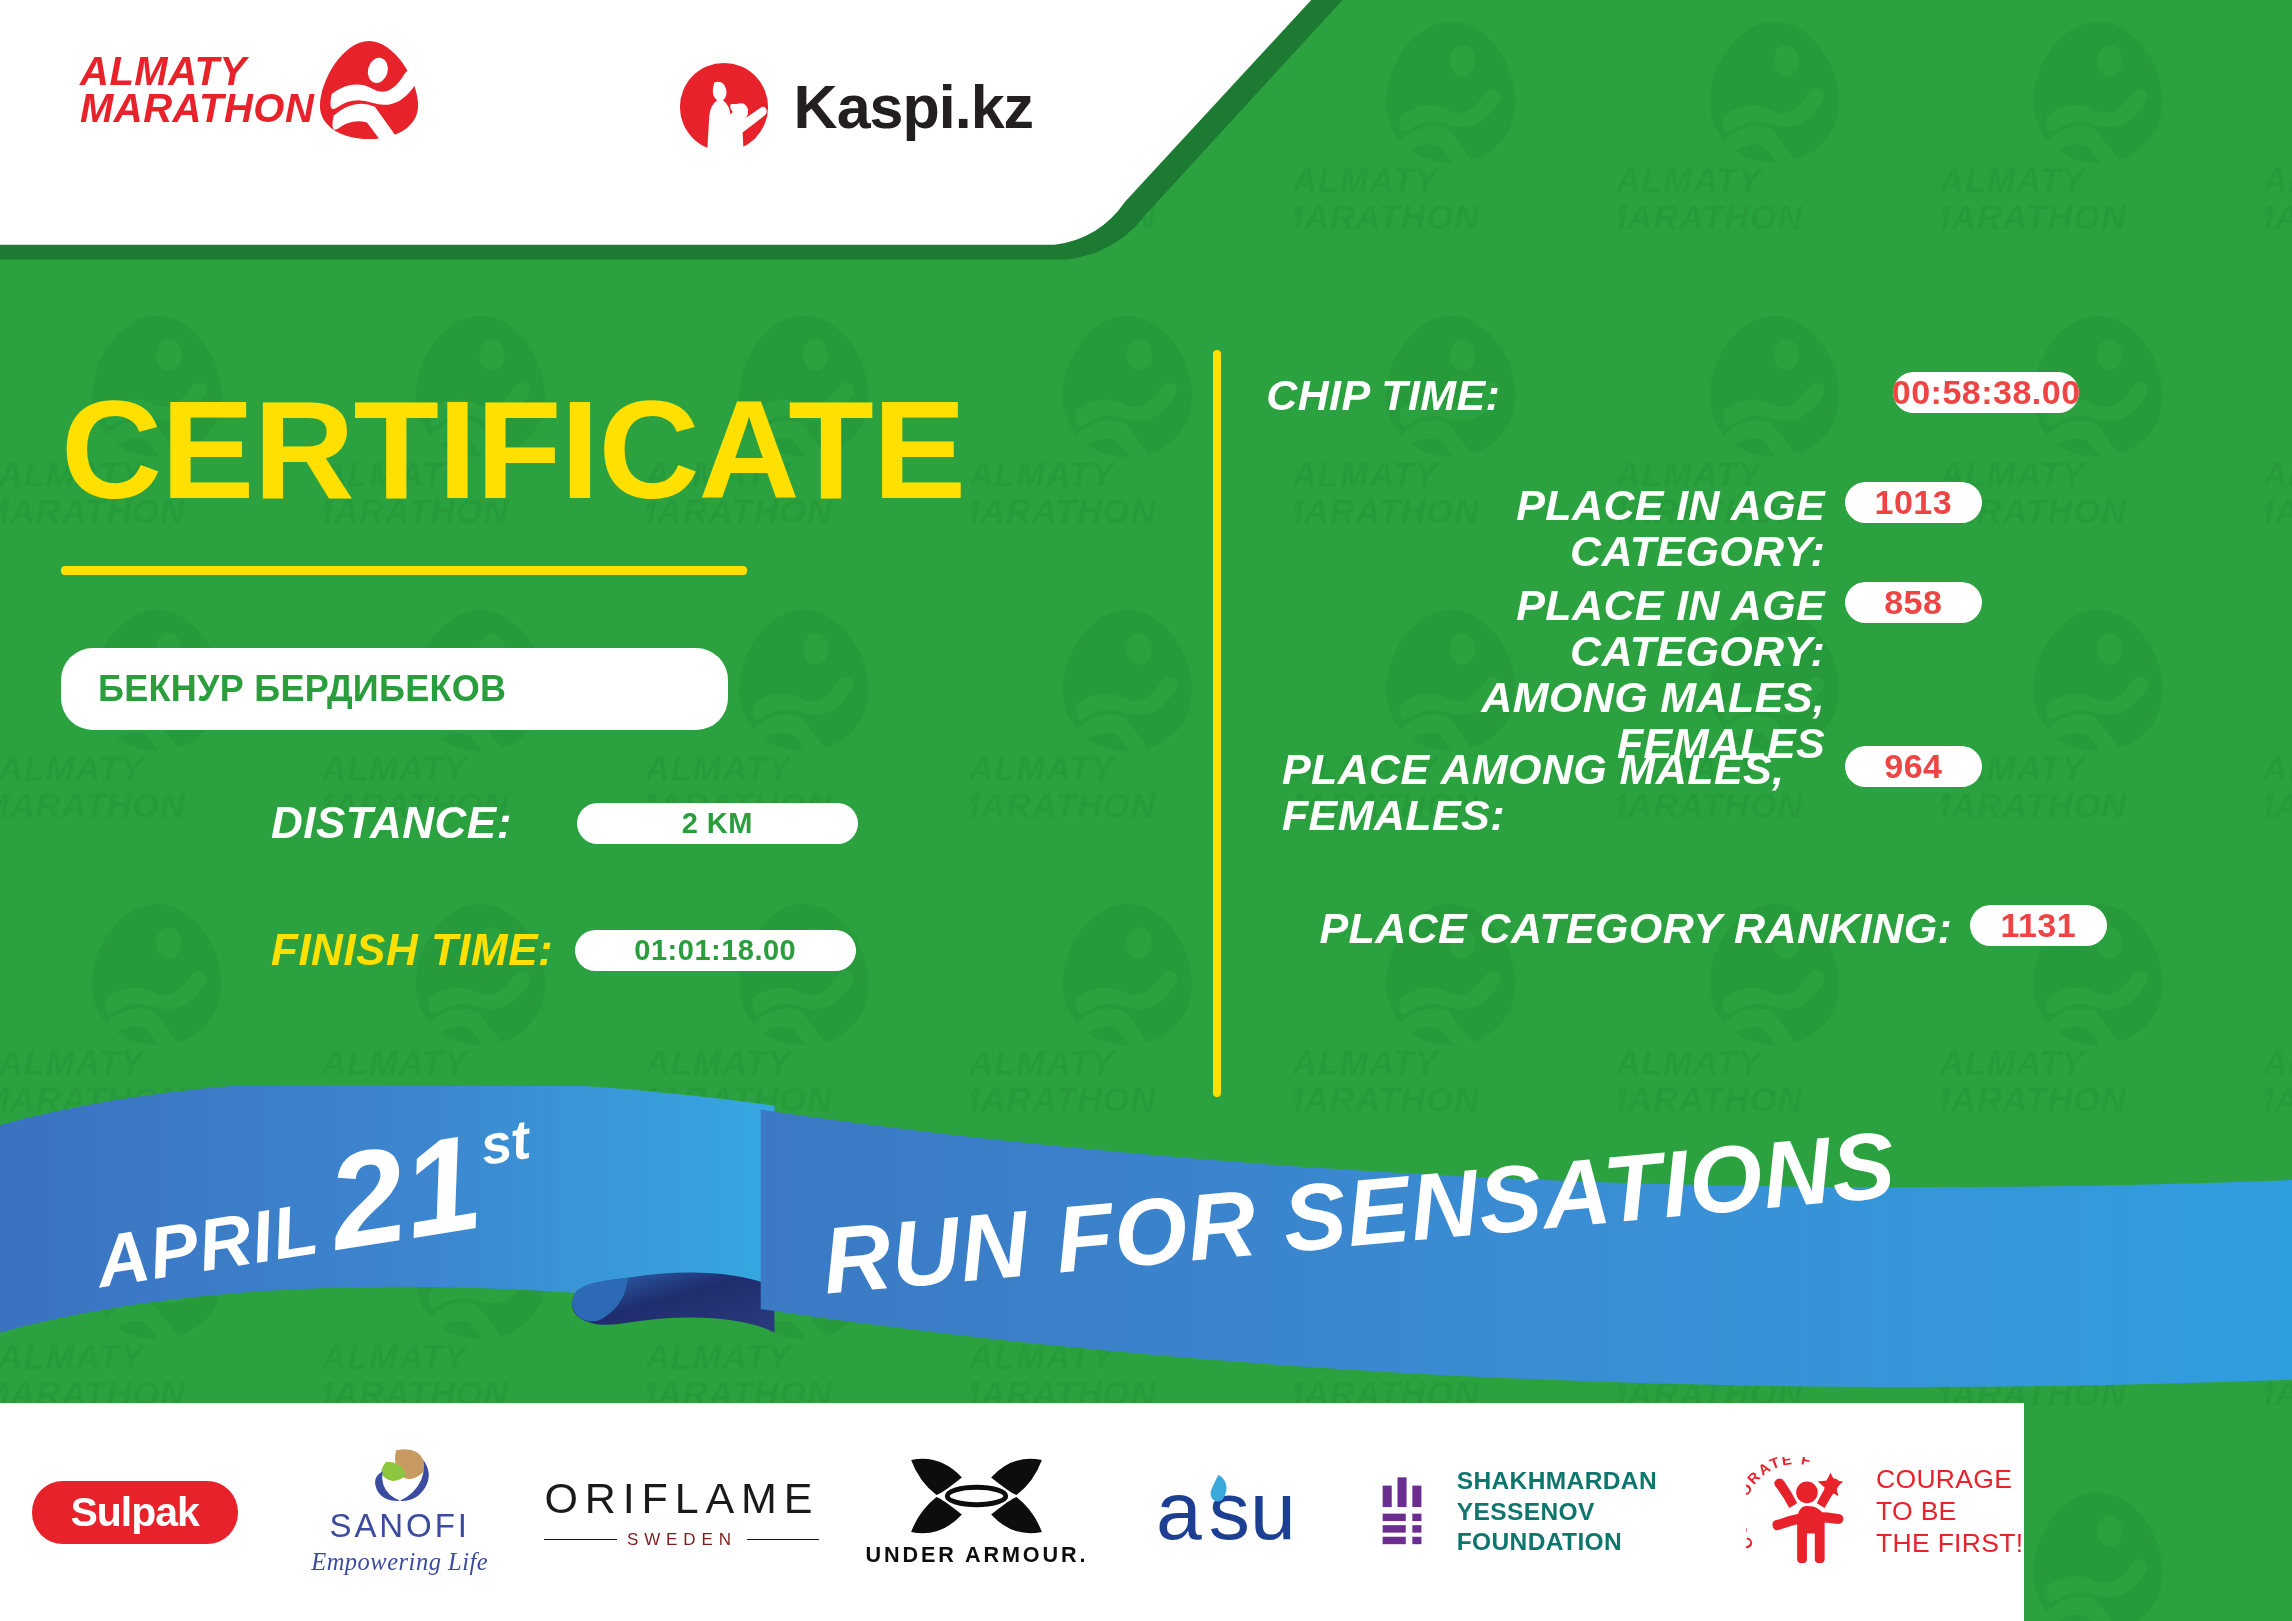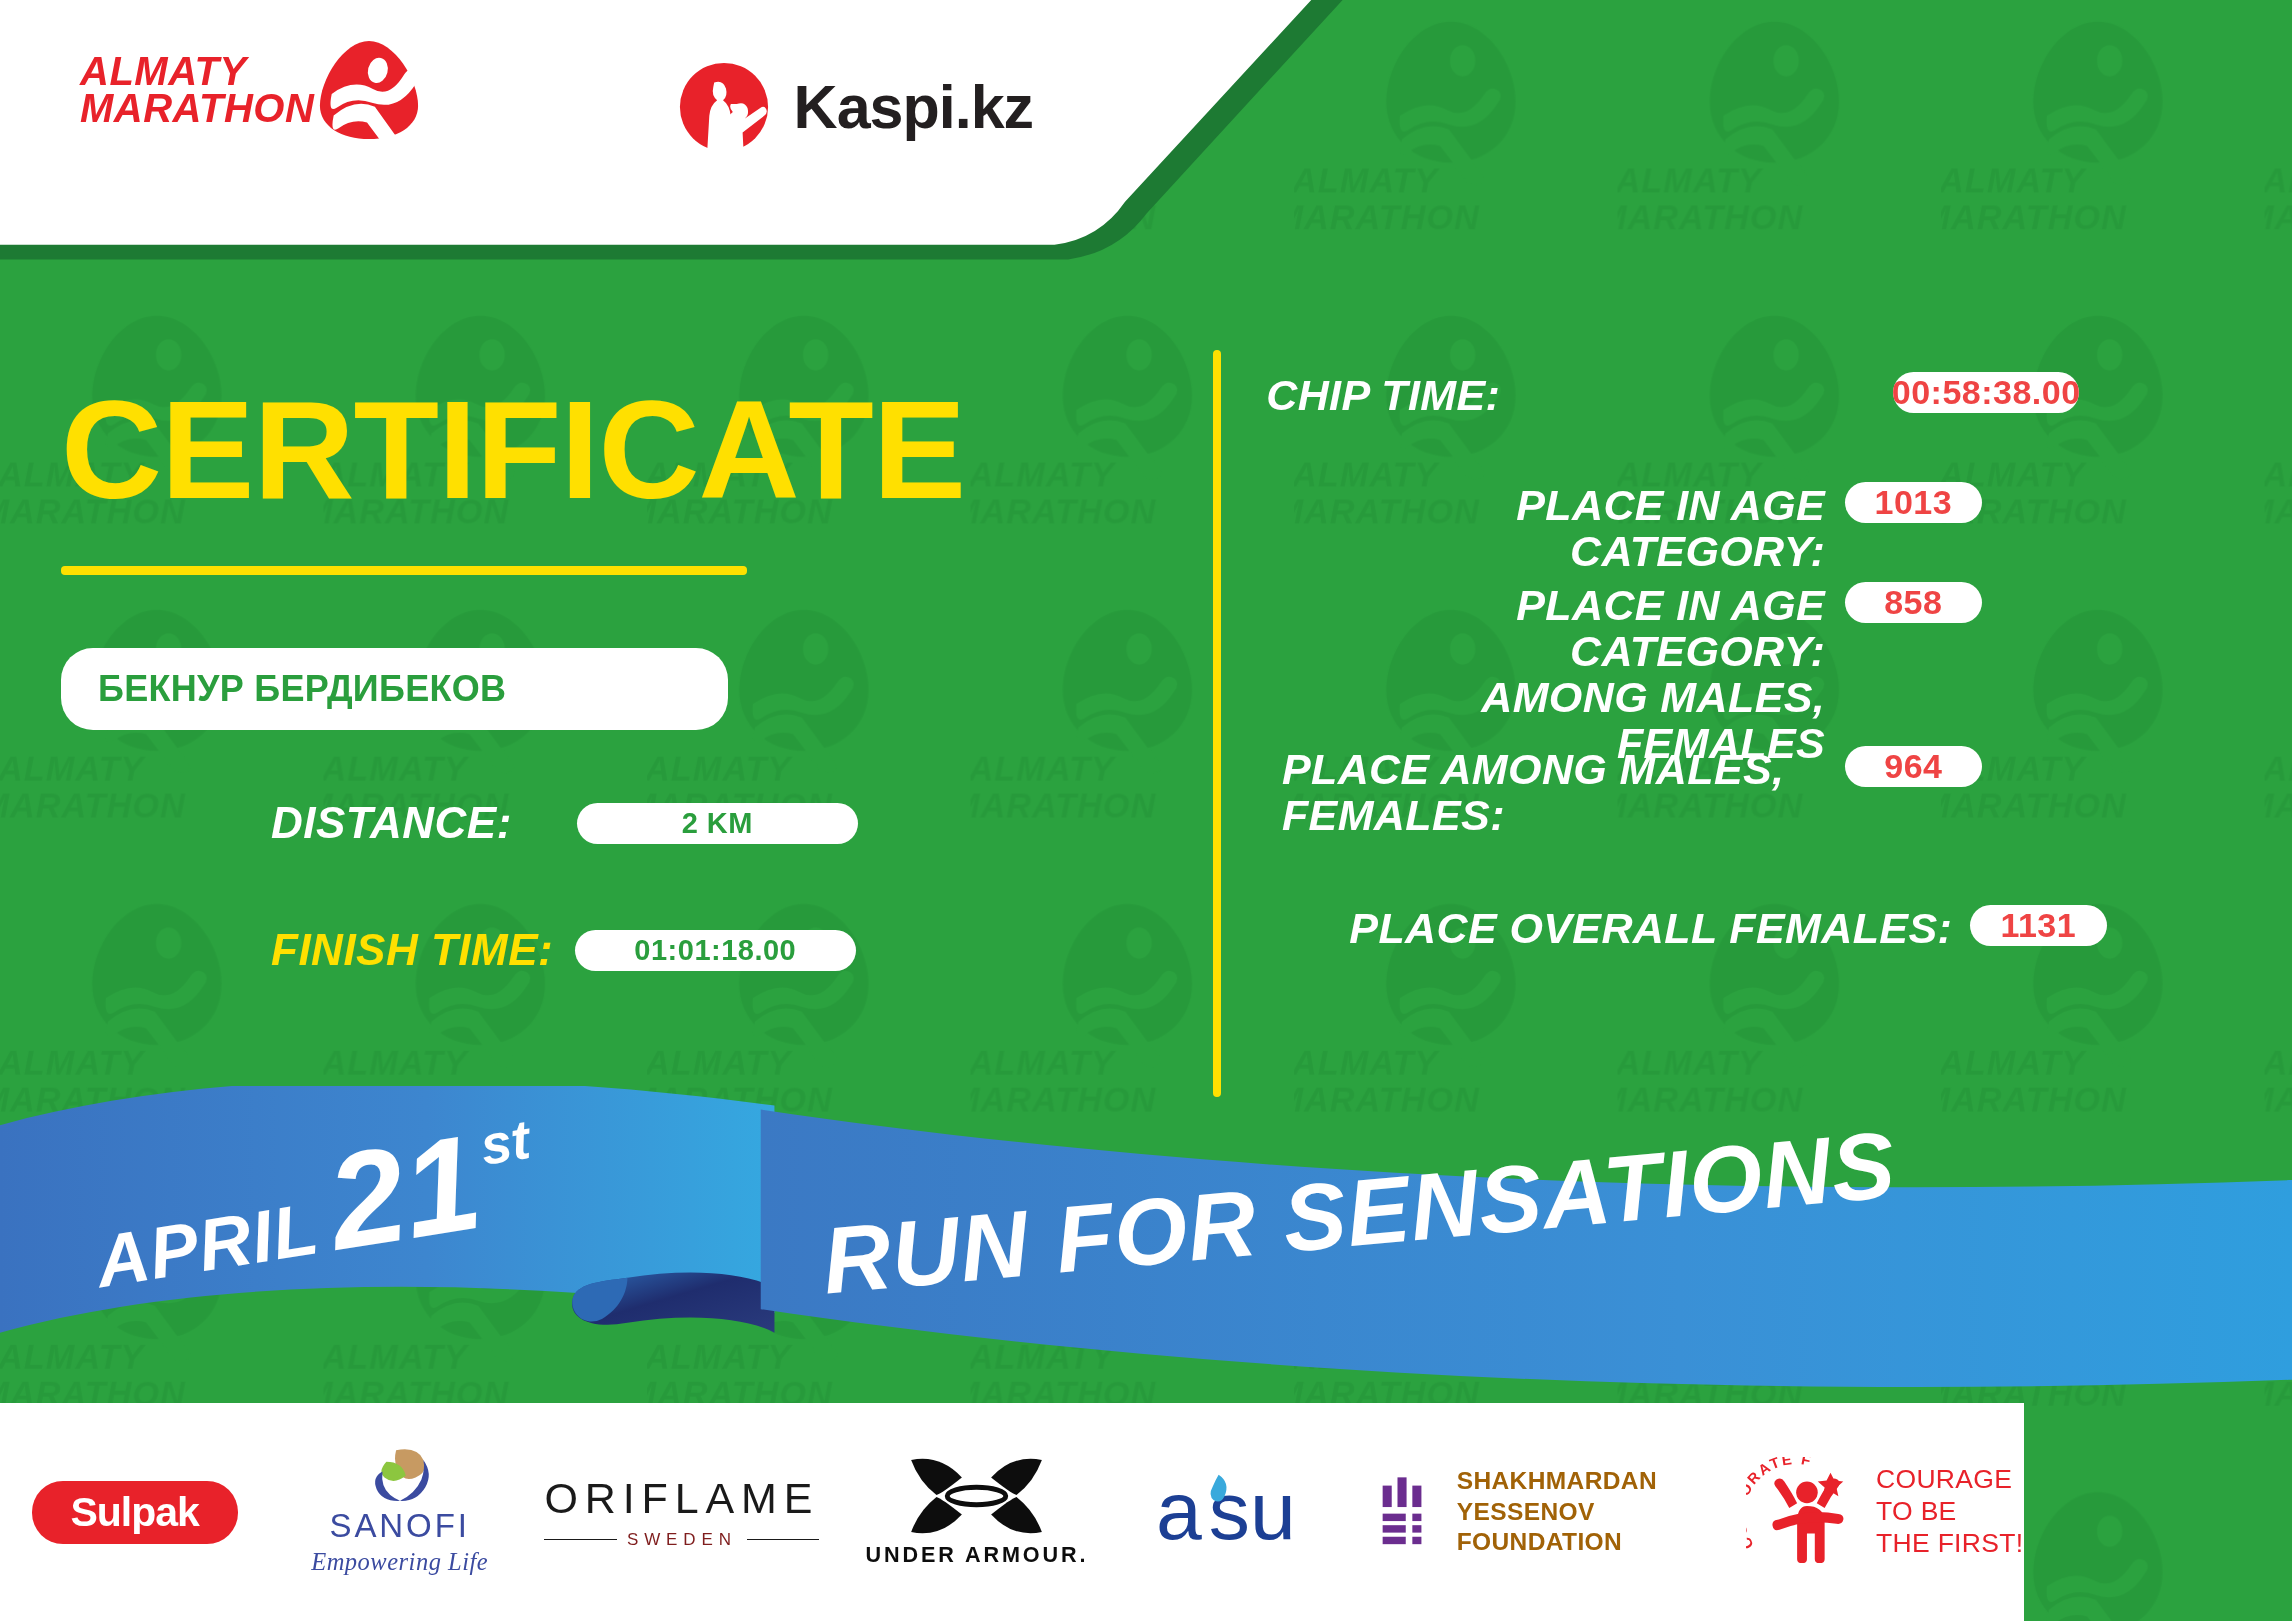--- a/index.html
+++ b/index.html
@@ -209,21 +209,21 @@
   .ua .nm{
     font-family:"Liberation Sans",sans-serif;font-weight:bold;font-size:21.6px;
     color:#0d0d0d;letter-spacing:2.9px;margin-top:6.9px;
   }
 
   .asu{display:flex;align-items:center;}
 
   .yessenov{display:flex;align-items:center;gap:21.6px;}
   .yessenov .txt{
     font-family:"Liberation Sans",sans-serif;font-weight:bold;font-size:24.5px;
-    color:#a16207;line-height:1.25;letter-spacing:0.4px;
+    color:#0f766e;line-height:1.25;letter-spacing:0.4px;
   }
 
   .courage{display:flex;align-items:center;gap:13.7px;}
   .courage .txt{
     font-family:"Liberation Sans",sans-serif;font-size:26.5px;
     color:#e8222a;line-height:1.2;letter-spacing:0.3px;
   }
 </style>
 </head>
 <body>
@@ -332,21 +332,21 @@
       <div class="slbl">
         <div>PLACE AMONG MALES,</div>
         <div>FEMALES:</div>
       </div>
       <div class="spill">
         <span>964</span>
       </div>
     </div>
 
     <div class="srow" id="srow-4">
-      <div class="slbl">PLACE OVERALL FEMALES:</div>
+      <div class="slbl">PLACE CATEGORY RANKING:</div>
       <div class="spill">
         <span>1131</span>
       </div>
     </div>
   </div>
 
   <svg class="ribbon" viewBox="0 0 2339 330" preserveAspectRatio="none">
     <defs>
       <linearGradient id="gr1" x1="0" y1="0" x2="1" y2="0">
         <stop offset="0" stop-color="#3a72c0"></stop>

